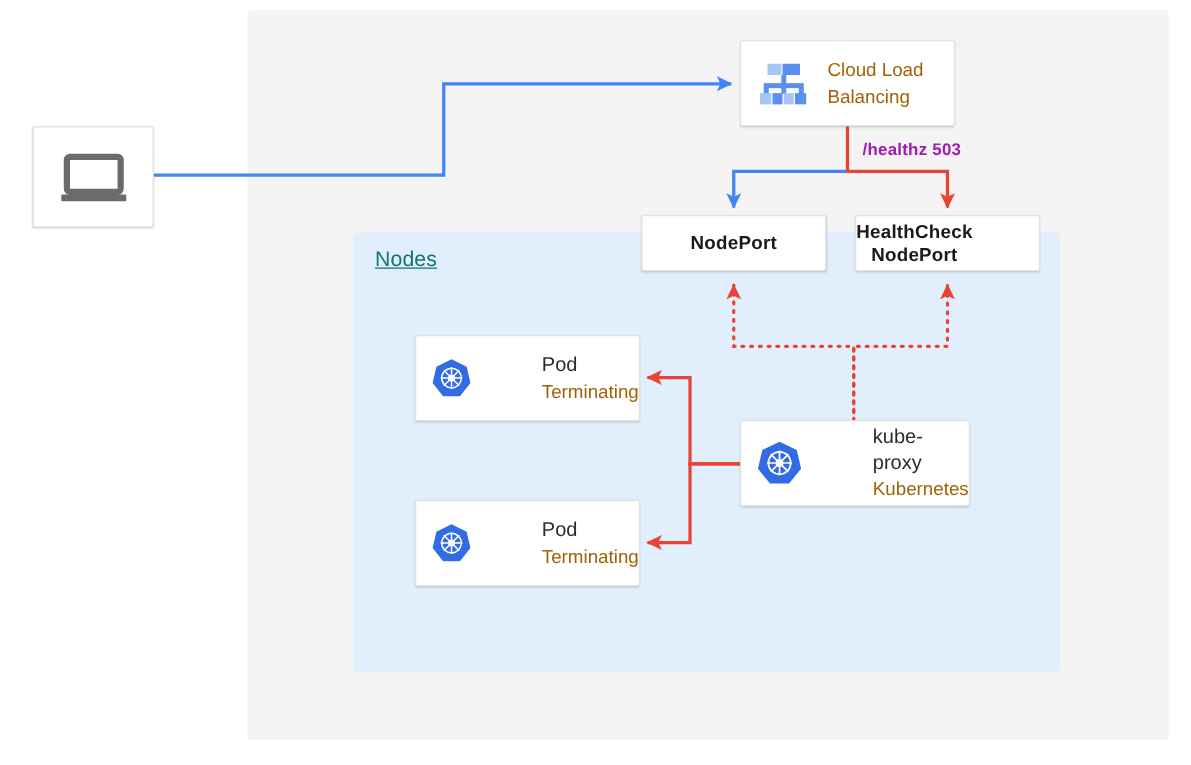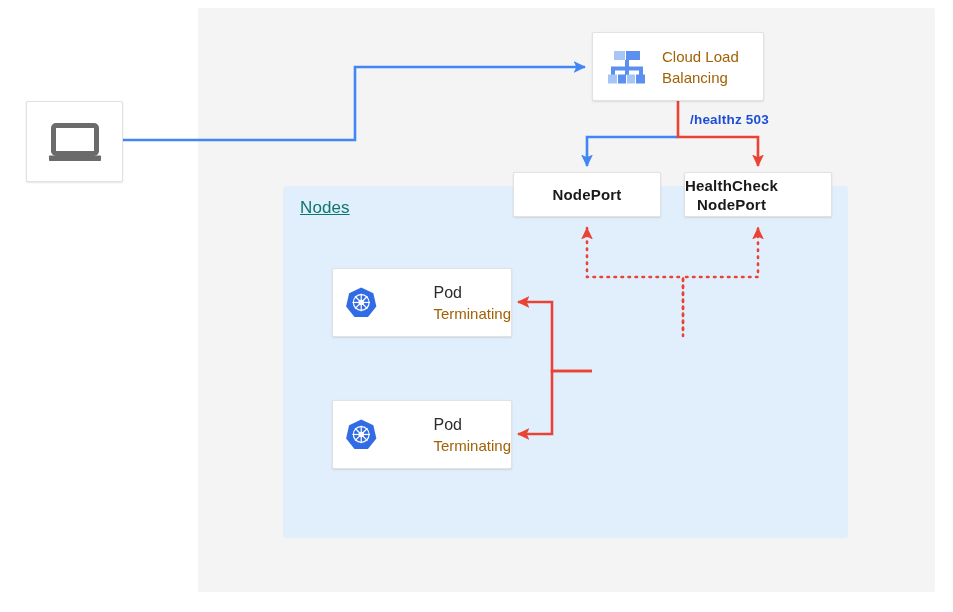--- a/index.html
+++ b/index.html
@@ -156,21 +156,21 @@
     height: 612px;
     pointer-events: none;
   }
 
   .healthz-label {
     position: absolute;
     left: 690px;
     top: 112px;
     font-size: 13.5px;
     font-weight: bold;
-    color: #1d4ed8;
+    color: #a21caf;
     letter-spacing: 0.2px;
     text-align: right;
   }
 </style>
 </head>
 <body>
 
 <div id="canvas">
 
   <div class="panel-outer"></div>
@@ -287,14 +287,35 @@
         <line x1="32" y1="31" x2="15.8" y2="31"></line>
         <line x1="32" y1="31" x2="20.5" y2="19.5"></line>
       </g>
     </svg>
     <div class="entity-text">
       <div class="entity-title">Pod</div>
       <div class="entity-sub">Terminating</div>
     </div>
   </div>
 
+  <div class="card card-proxy">
+    <svg width="46" height="46" viewBox="0 0 64 64" xmlns="http://www.w3.org/2000/svg">
+      <path d="M32 3.2 L54.5 14.1 L60.1 38.4 L44.5 57.9 L19.5 57.9 L3.9 38.4 L9.5 14.1 Z" fill="#326ce5"></path>
+      <g stroke="#ffffff" stroke-width="2.2" fill="none">
+        <circle cx="32" cy="31" r="14.6"></circle>
+        <circle cx="32" cy="31" r="5.2" fill="#ffffff" stroke="none"></circle>
+        <line x1="32" y1="31" x2="32" y2="14.8"></line>
+        <line x1="32" y1="31" x2="43.5" y2="19.5"></line>
+        <line x1="32" y1="31" x2="48.2" y2="31"></line>
+        <line x1="32" y1="31" x2="43.5" y2="42.5"></line>
+        <line x1="32" y1="31" x2="32" y2="47.2"></line>
+        <line x1="32" y1="31" x2="20.5" y2="42.5"></line>
+        <line x1="32" y1="31" x2="15.8" y2="31"></line>
+        <line x1="32" y1="31" x2="20.5" y2="19.5"></line>
+      </g>
+    </svg>
+    <div class="entity-text">
+      <div class="entity-title">kube-proxy</div>
+      <div class="entity-sub">Kubernetes</div>
+    </div>
+  </div>
 
 </div>
 
 </body></html>

